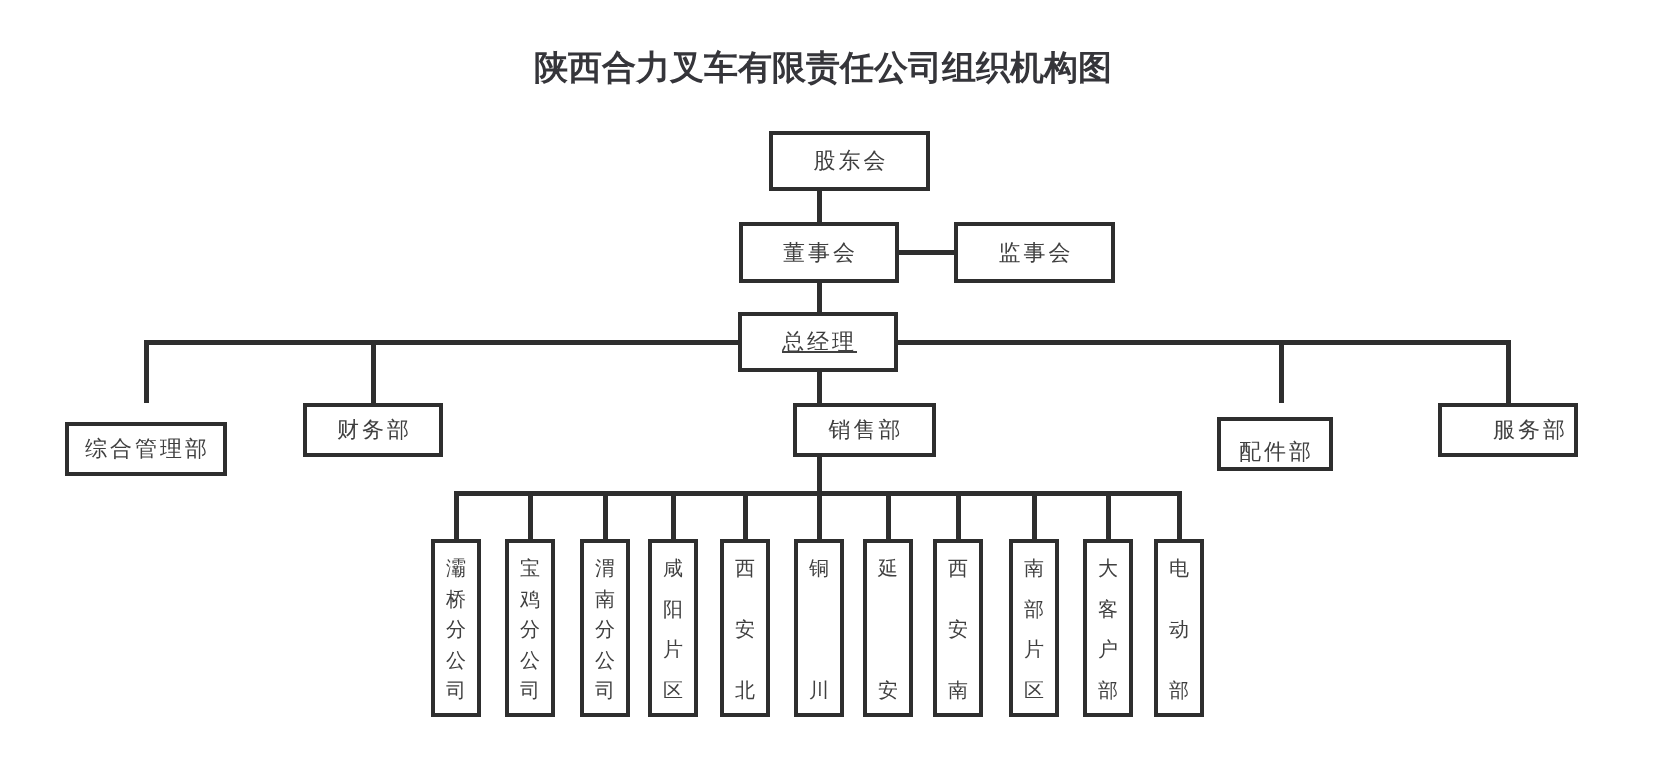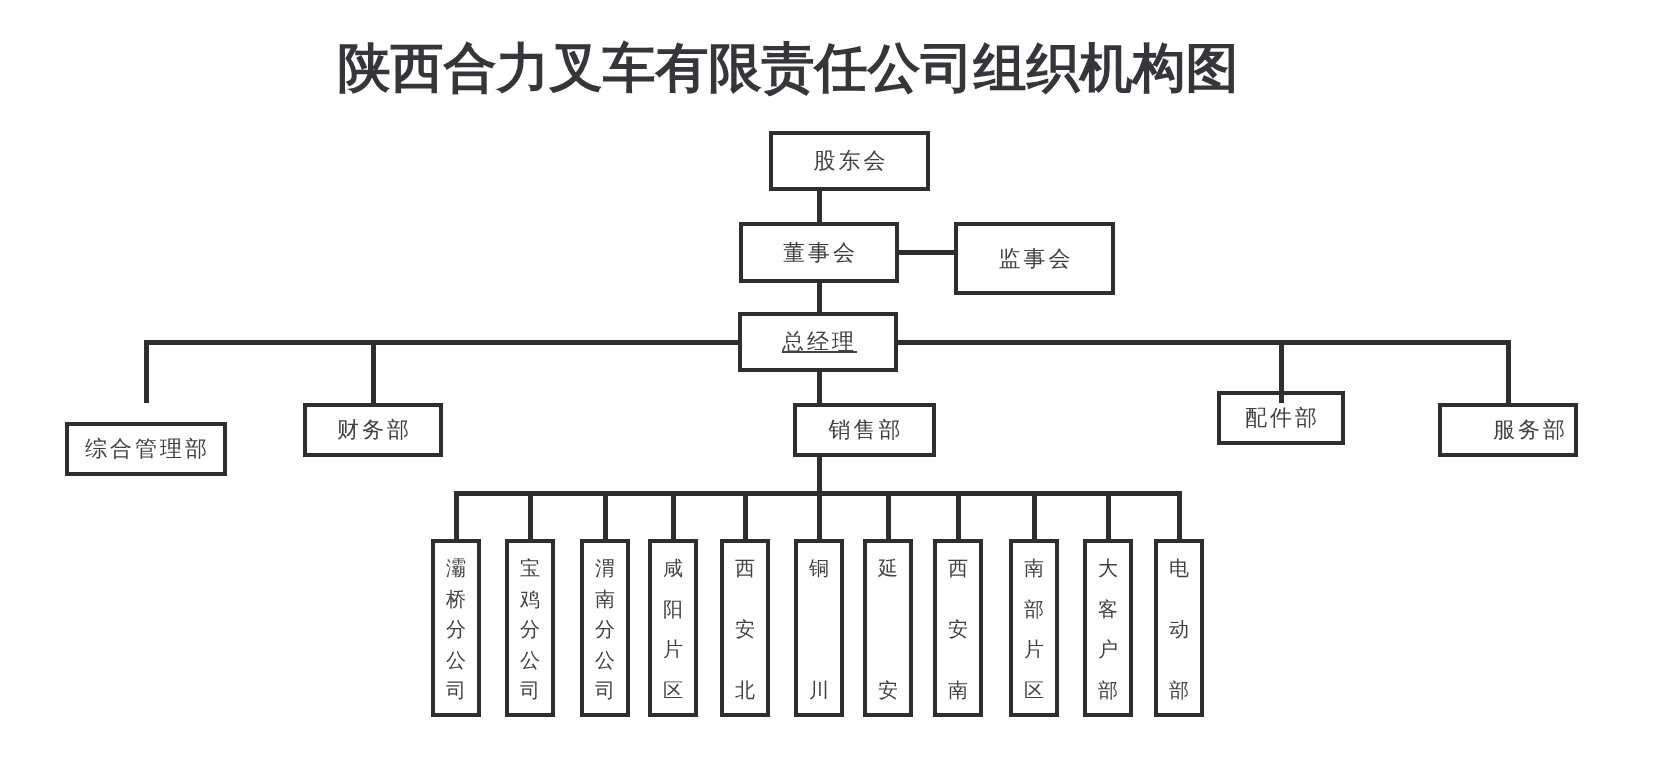--- a/index.html
+++ b/index.html
@@ -11,26 +11,26 @@
   html,body{margin:0;padding:0;background:var(--bg);}
   .canvas{
     position:relative;
     width:1656px;
     height:759px;
     background:var(--bg);
     overflow:hidden;
   }
   .title{
     position:absolute;
-    left:788px;
+    left:823px;
     top:47px;
     transform:translateX(-50%);
     font-family:Liberation Serif, serif;
     font-weight:bold;
-    font-size:53px;
+    font-size:34px;
     line-height:42px;
     color:var(--title);
     white-space:nowrap;
   }
   .node{
     position:absolute;
     box-sizing:border-box;
     border:4px solid var(--line);
     background:var(--bg);
     display:flex;
@@ -72,41 +72,41 @@
   <div class="title">陕西合力叉车有限责任公司组织机构图</div>
 
   <div class="node" style="left:739px;top:131px;width:161px;height:60px;margin-left:30px;">
     <span>股东会</span>
   </div>
 
   <div class="node" style="left:739px;top:222px;width:160px;height:61px;">
     <span>董事会</span>
   </div>
 
-  <div class="node" style="left:954px;top:222px;width:161px;height:73px;">
+  <div class="node" style="left:954px;top:222px;width:161px;height:61px;">
     <span>监事会</span>
   </div>
 
   <div class="node" style="left:738px;top:312px;width:160px;height:60px;text-decoration:underline;">
     <span>总经理</span>
   </div>
 
   <div class="node" style="left:65px;top:422px;width:162px;height:54px;">
     <span>综合管理部</span>
   </div>
 
   <div class="node" style="left:303px;top:403px;width:140px;height:54px;align-items:center;">
     <span>财务部</span>
   </div>
 
   <div class="node" style="left:793px;top:403px;width:143px;height:54px;">
     <span>销售部</span>
   </div>
 
-  <div class="node" style="left:1217px;top:391px;width:128px;height:54px;">
+  <div class="node" style="left:1217px;top:417px;width:116px;height:54px;align-items:flex-end;">
     <span>配件部</span>
   </div>
 
   <div class="node" style="left:1438px;top:403px;width:140px;height:54px;padding-left:42px;">
     <span>服务部</span>
   </div>
 
   <div class="line" style="left:817px;top:191px;width:5px;height:31px;"></div>
   <div class="line" style="left:899px;top:250px;width:55px;height:5px;"></div>
   <div class="line" style="left:817px;top:283px;width:5px;height:29px;"></div>

